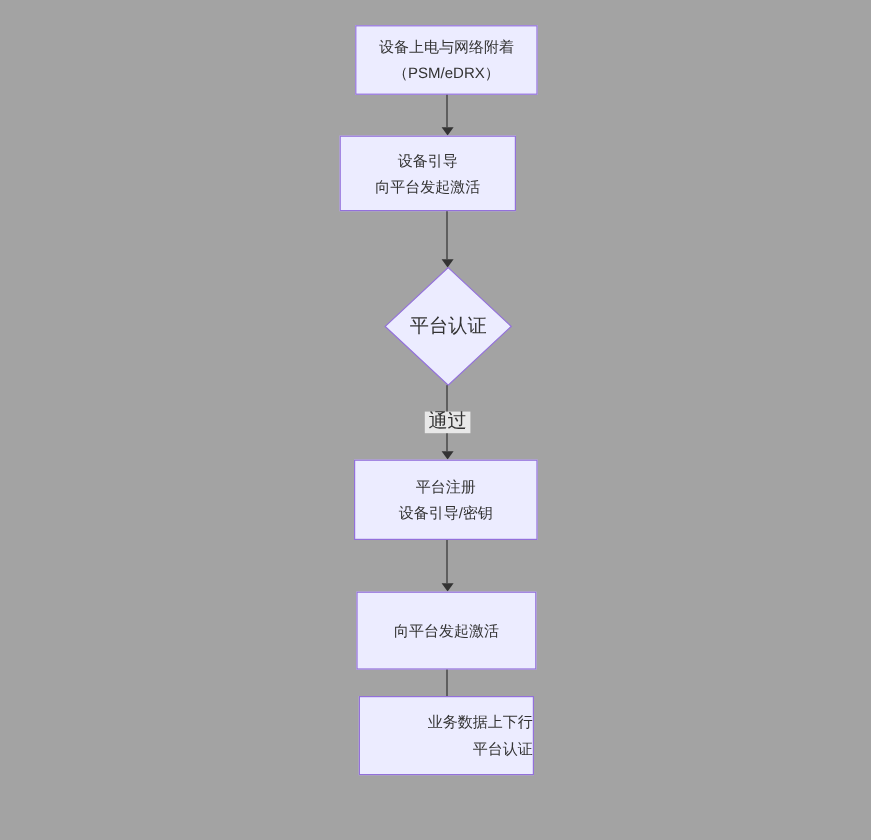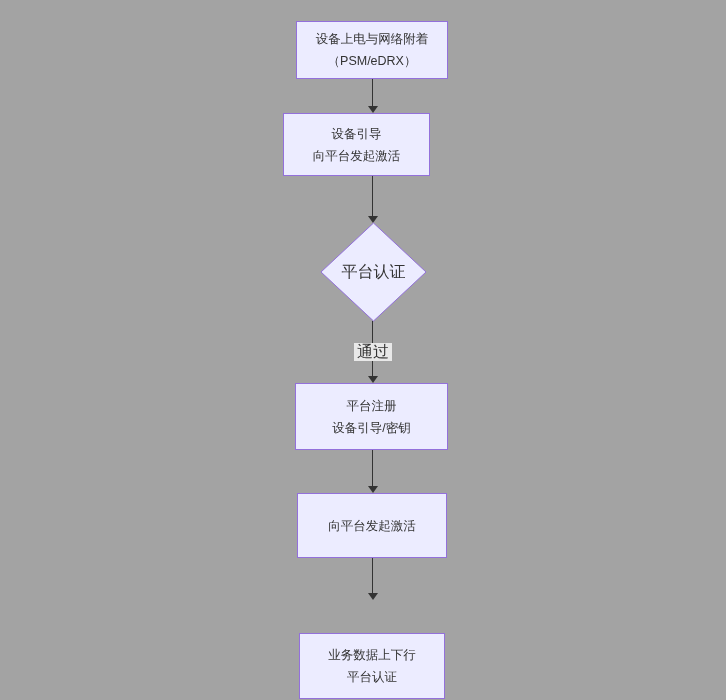--- a/index.html
+++ b/index.html
@@ -108,18 +108,18 @@
   <div class="edge-line" style="top:450px; height:36px;"></div>
   <div class="arrowhead" style="top:486px;"></div>
 
   <div class="node" style="left:297px; top:493px; width:150px; height:65px;">
     <span>向平台发起激活</span>
   </div>
 
   <div class="edge-line" style="top:558px; height:35px;"></div>
   <div class="arrowhead" style="top:593px;"></div>
 
-  <div class="node" style="left:299px; top:633px; width:146px; height:66px;">
+  <div class="node" style="left:299px; top:580px; width:146px; height:66px;align-items:flex-end;">
     <span>业务数据上下行</span>
     <span>平台认证</span>
   </div>
 
 </div>
 
 </body></html>

